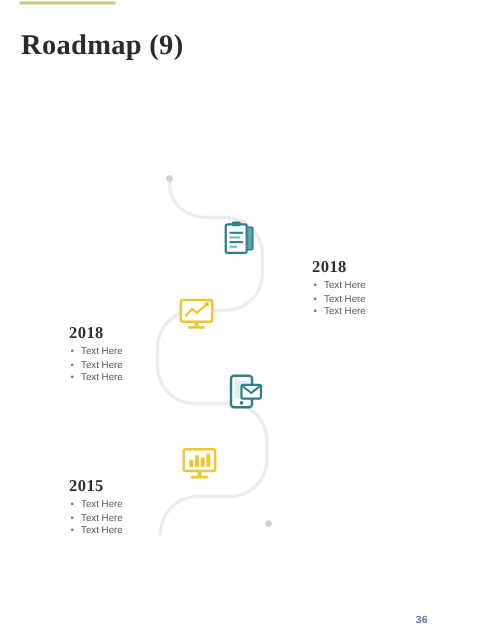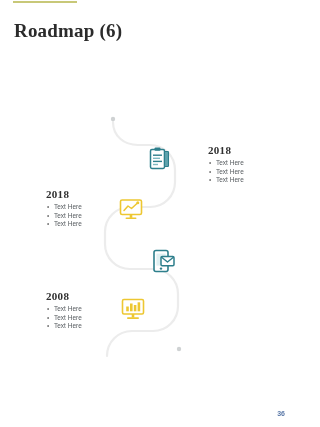--- a/index.html
+++ b/index.html
@@ -42,21 +42,21 @@
     display:flex;align-items:center;justify-content:center;
   }
   .icon-node svg{display:block;}
 
   .node-2018{left:146px;top:145px;}
   .node-2017{left:117px;top:195px;}
   .node-2016{left:150px;top:247px;}
   .node-2015{left:119px;top:295px;}
 
   
-  .entry{position:absolute;}
+  .entry{position:absolute;margin-top:28px;}
   .entry .year{
     font-family:"Liberation Serif",serif;
     font-weight:bold;
     font-size:11px;
     color:#2f2f2f;
     margin:0 0 3px 0;
     letter-spacing:0.3px;
   }
   .entry ul{
     list-style:none;
@@ -92,21 +92,21 @@
     color:#5b79a8;
   }
 </style>
 </head>
 <body>
 
 <div class="page">
 
   <div class="top-rule"></div>
 
-  <div class="page-title">Roadmap (6)</div>
+  <div class="page-title">Roadmap (9)</div>
 
   <div class="diagram">
     <svg width="296" height="270" viewBox="0 0 296 270" xmlns="http://www.w3.org/2000/svg">
 
       <path d="M113,22
                C113,36 124,45 138,45
                L150,45
                C164,45 175,56 175,70
                L175,82
                C175,96 164,107 150,107
@@ -188,21 +188,21 @@
     <div class="year">2018</div>
     <ul>
       <li><span class="bullet">•</span><span>Text Here</span></li>
       <li><span class="bullet">•</span><span>Text Here</span></li>
       <li><span class="bullet">•</span><span>Text Here</span></li>
     </ul>
   </div>
 
 
   <div class="entry entry-2015">
-    <div class="year">2008</div>
+    <div class="year">2015</div>
     <ul>
       <li><span class="bullet">•</span><span>Text Here</span></li>
       <li><span class="bullet">•</span><span>Text Here</span></li>
       <li><span class="bullet">•</span><span>Text Here</span></li>
     </ul>
   </div>
 
   <div class="page-number">36</div>
 
 </div>

